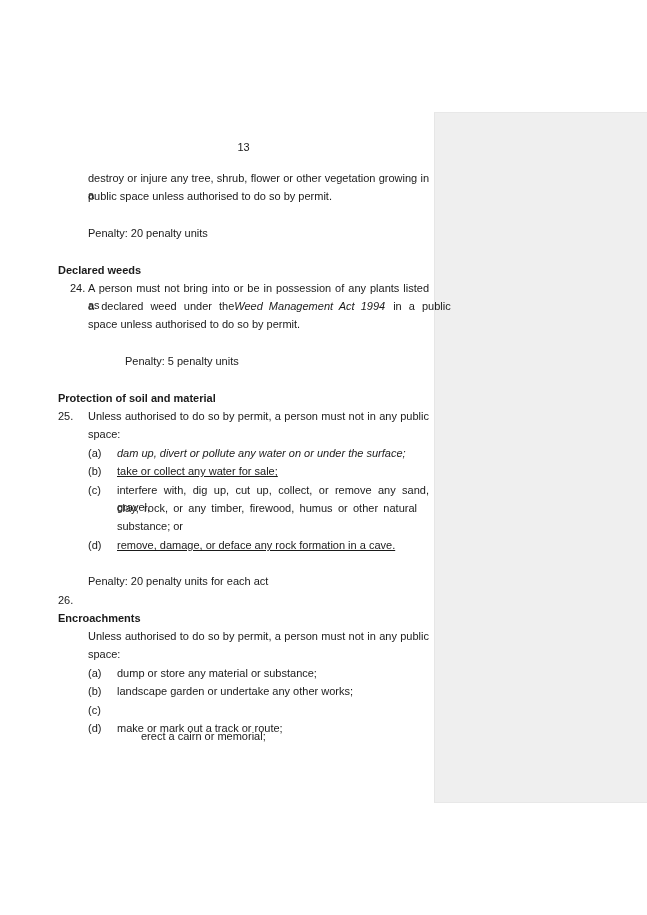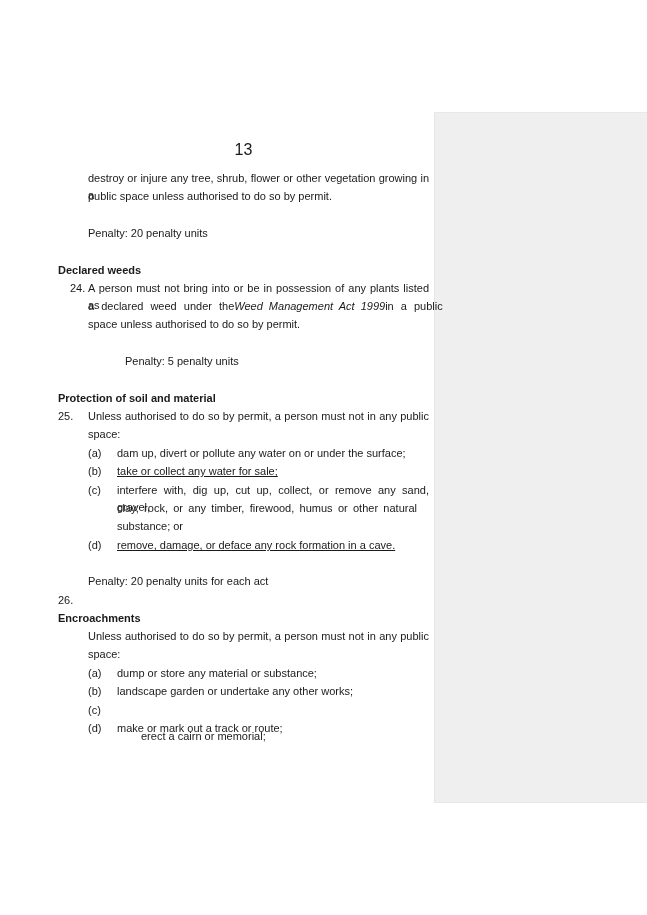--- a/index.html
+++ b/index.html
@@ -4,21 +4,21 @@
 <style>
   html, body { margin: 0; padding: 0; }
   body {
     width: 647px; height: 915px; background: #ffffff; position: relative; overflow: hidden;
     font-family: "Liberation Sans", sans-serif; color: #1a1a1a; font-size: 11px;
   }
   .margin-panel {
     position: absolute; left: 434px; top: 112px; width: 213px; height: 689px;
     background: #efefef; border-left: 1px solid #e6e6e6; border-top: 1px solid #e8e8e8; border-bottom: 1px solid #e8e8e8;
   }
-  .page-number { position: absolute; top: 141px; left: 0; width: 487px; text-align: center; font-size: 16px; }
+  .page-number { position: absolute; top: 141px; left: 0; width: 487px; text-align: center; font-size: 11px; }
   .line { position: absolute; white-space: nowrap; font-size: 11px; line-height: 17px; }
   .justify { white-space: normal; text-align: justify; text-align-last: justify; }
   .heading { font-weight: bold; }
   .italic { font-style: italic; }
 </style>
 </head>
 <body>
 
 <div class="margin-panel"></div>
 
@@ -26,33 +26,33 @@
 
 <div class="line justify" style="left:88px; top:170px; width:341px;">destroy or injure any tree, shrub, flower or other vegetation growing in a</div>
 <div class="line" style="left:88px; top:188px;">public space unless authorised to do so by permit.</div>
 <div class="line" style="left:88px; top:225px;">Penalty: 20 penalty units</div>
 
 <div class="line heading" style="left:58px; top:262px;">Declared weeds</div>
 <div class="line" style="left:58px; top:280px;margin-left:12px;">24.</div>
 <div class="line justify" style="left:88px; top:280px; width:341px;">A person must not bring into or be in possession of any plants listed as</div>
 <div class="line" style="left:88px; top:298px; width:341px; display:flex; justify-content:space-between;">
   <span style="word-spacing:4px;">a declared weed under the</span>
-  <span class="italic" style="word-spacing:3px;">Weed Management Act 1999</span>
-  <span style="word-spacing:4px;">in a public</span>
+  <span class="italic" style="word-spacing:3px;">Weed Management Act 1994</span>
+  <span style="word-spacing:4px;margin-left:8px;">in a public</span>
 </div>
 <div class="line" style="left:88px; top:316px;">space unless authorised to do so by permit.</div>
 <div class="line" style="left:88px; top:353px;padding-left:37px;">Penalty: 5 penalty units</div>
 
 <div class="line heading" style="left:58px; top:390px;">Protection of soil and material</div>
 <div class="line" style="left:58px; top:408px;">25.</div>
 <div class="line justify" style="left:88px; top:408px; width:341px;">Unless authorised to do so by permit, a person must not in any public</div>
 <div class="line" style="left:88px; top:426px;">space:</div>
 
 <div class="line" style="left:88px; top:445px;">(a)</div>
-<div class="line" style="left:117px; top:445px;">dam up, divert or pollute any water on or under the surface;</div>
+<div class="line" style="left:117px; top:445px;font-style:italic;">dam up, divert or pollute any water on or under the surface;</div>
 
 <div class="line" style="left:88px; top:463px;">(b)</div>
 <div class="line" style="left:117px; top:463px;text-decoration:underline;">take or collect any water for sale;</div>
 
 <div class="line" style="left:88px; top:482px;">(c)</div>
 <div class="line justify" style="left:117px; top:482px; width:312px;">interfere with, dig up, cut up, collect, or remove any sand, gravel,</div>
 <div class="line justify" style="left:117px; top:500px; width:300px;">clay, rock, or any timber, firewood, humus or other natural</div>
 <div class="line" style="left:117px; top:518px;">substance; or</div>
 
 <div class="line" style="left:88px; top:537px;">(d)</div>

